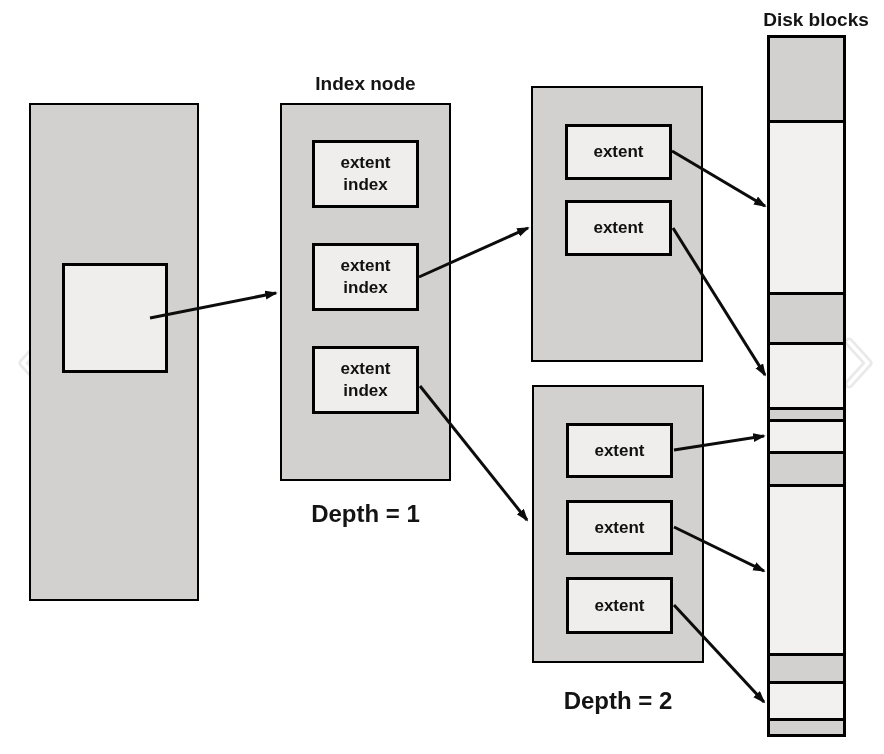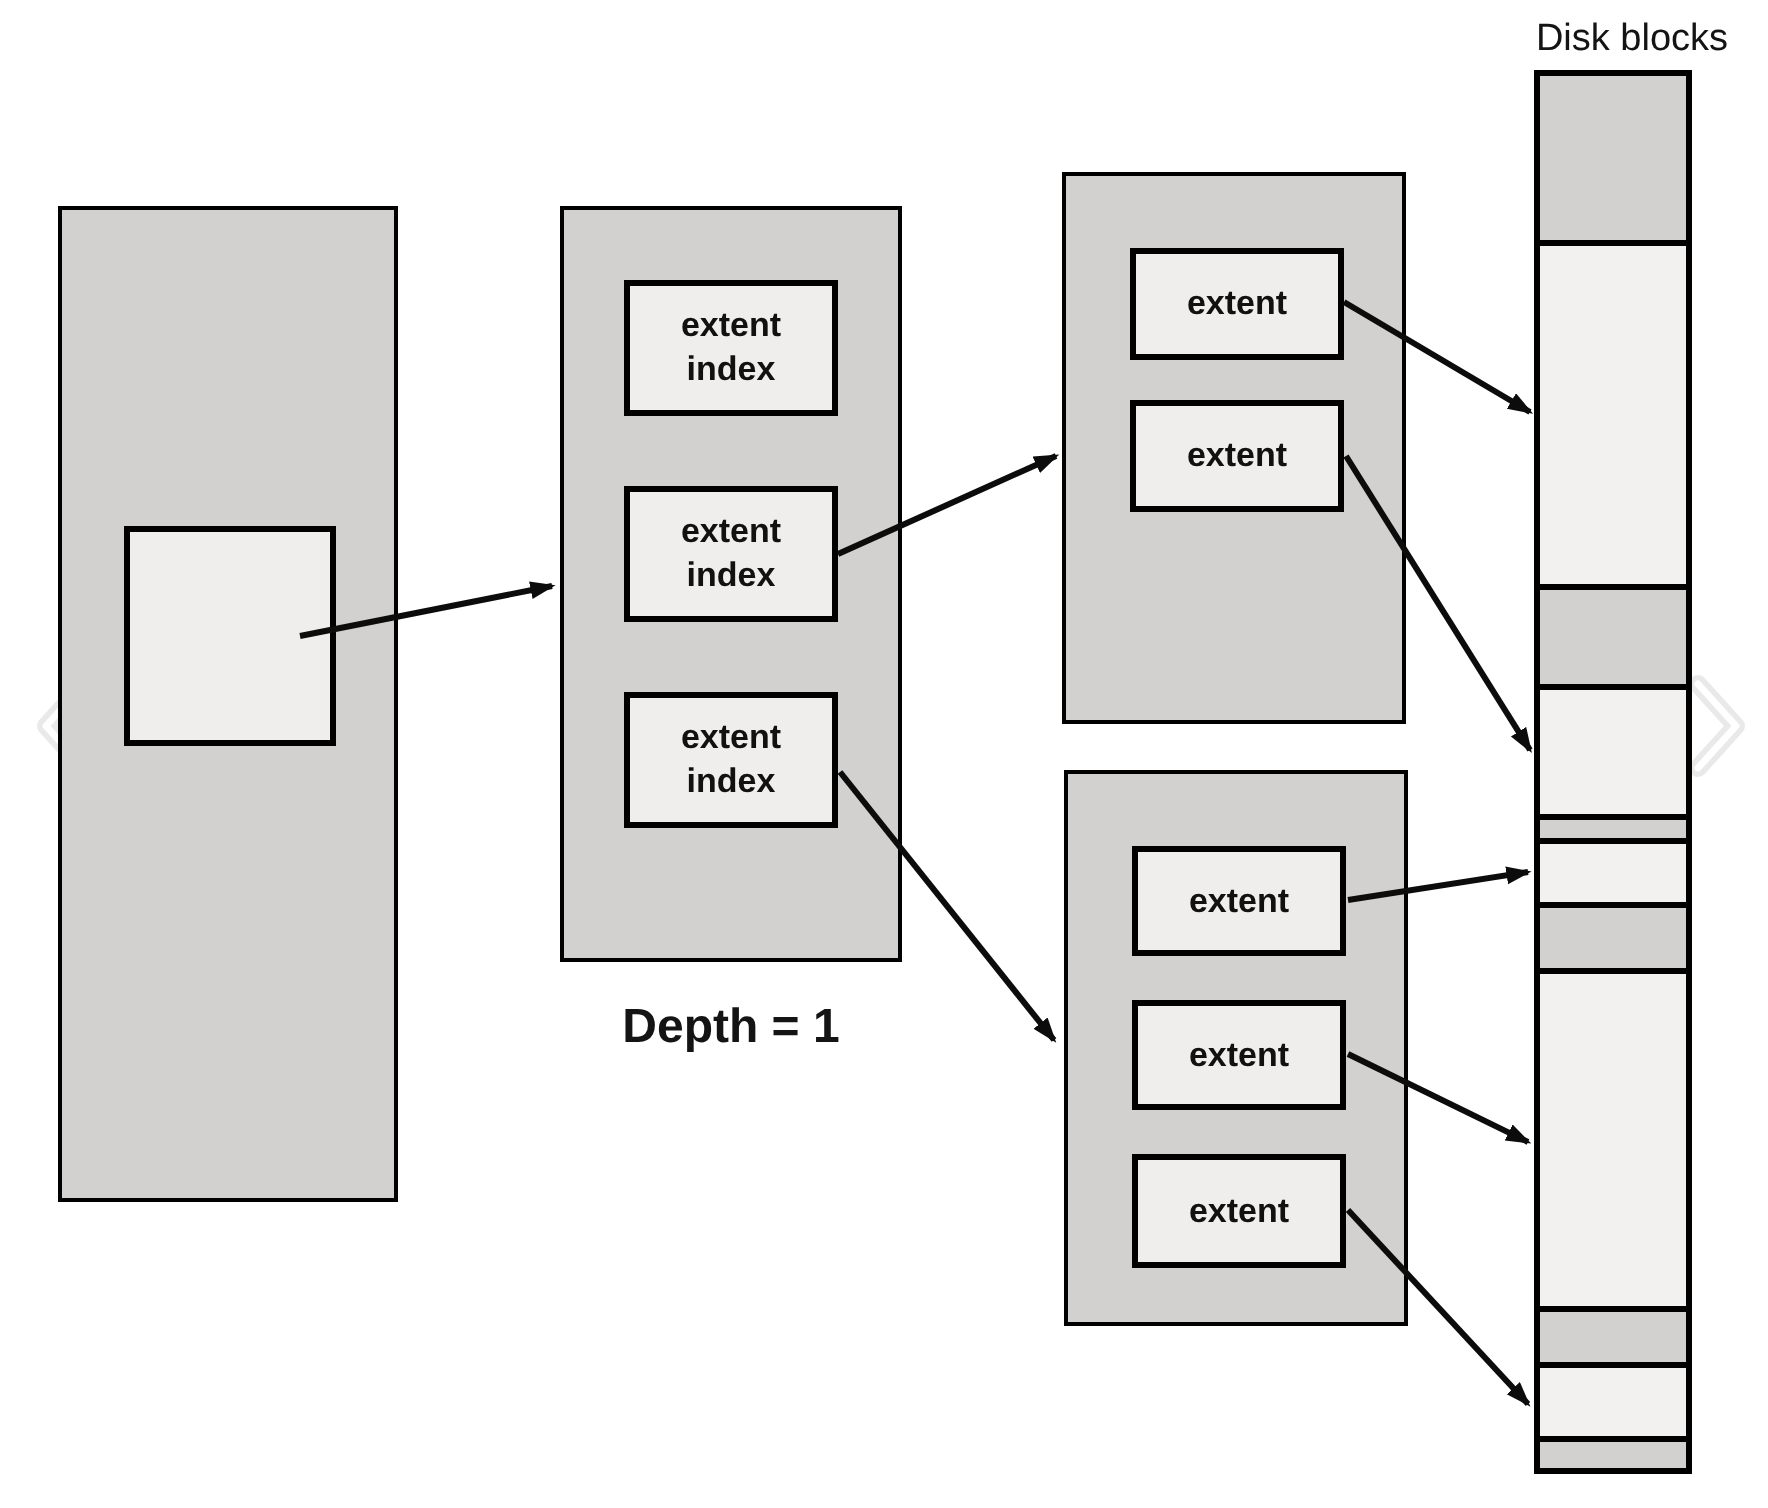--- a/index.html
+++ b/index.html
@@ -10,21 +10,21 @@
   .abs{position:absolute;box-sizing:border-box;}
   .layer-wm{position:absolute;left:0;top:0;z-index:0;}
   .layer-arrows{position:absolute;left:0;top:0;z-index:3;pointer-events:none;}
   .node{border:2px solid #000;background:#d2d1d0;z-index:1;}
   .entry{
     border:3px solid #000;background:#efeeed;z-index:2;
     display:flex;align-items:center;justify-content:center;text-align:center;
     font-weight:700;font-size:17px;line-height:22px;white-space:pre-line;
   }
   .title{
-    font-weight:400;font-size:19px;text-align:center;z-index:2;color:#141414;
+    font-weight:700;font-size:19px;text-align:center;z-index:2;color:#141414;
     letter-spacing:0px;
   }
   .depth{font-weight:700;font-size:24px;text-align:center;z-index:2;color:#141414;}
   .disk-column{
     border:3px solid #000;background:#f2f1f0;z-index:1;overflow:hidden;
   }
   .disk-seg{width:100%;border-bottom:3px solid #000;}
   .disk-seg:last-child{border-bottom:none;}
   .seg-gray{background:#d2d1d0;}
   .seg-light{background:#f2f1f0;}
@@ -41,37 +41,39 @@
     </g>
     <g>
       <polyline points="849,342 868,363 849,384" fill="none" stroke="#e9e9e9" stroke-width="9" stroke-linecap="round" stroke-linejoin="round"></polyline>
       <polyline points="849,342 868,363 849,384" fill="none" stroke="#ffffff" stroke-width="3.5" stroke-linecap="round" stroke-linejoin="round"></polyline>
     </g>
   </svg>
 
   <div class="abs node" style="left:29px;top:103px;width:170px;height:498px;"></div>
   <div class="abs entry" style="left:62px;top:263px;width:106px;height:110px;"></div>
 
+  <div class="abs title" style="left:280px;top:73px;width:171px;">Index node</div>
   <div class="abs node" style="left:280px;top:103px;width:171px;height:378px;"></div>
   <div class="abs entry" style="left:312px;top:140px;width:107px;height:68px;">extent
 index</div>
   <div class="abs entry" style="left:312px;top:243px;width:107px;height:68px;">extent
 index</div>
   <div class="abs entry" style="left:312px;top:346px;width:107px;height:68px;">extent
 index</div>
   <div class="abs depth" style="left:280px;top:500px;width:171px;">Depth = 1</div>
 
   <div class="abs node" style="left:531px;top:86px;width:172px;height:276px;"></div>
   <div class="abs entry" style="left:565px;top:124px;width:107px;height:56px;">extent</div>
   <div class="abs entry" style="left:565px;top:200px;width:107px;height:56px;">extent</div>
 
   <div class="abs node" style="left:532px;top:385px;width:172px;height:278px;"></div>
   <div class="abs entry" style="left:566px;top:423px;width:107px;height:55px;">extent</div>
   <div class="abs entry" style="left:566px;top:500px;width:107px;height:55px;">extent</div>
   <div class="abs entry" style="left:566px;top:577px;width:107px;height:57px;">extent</div>
+  <div class="abs depth" style="left:532px;top:687px;width:172px;">Depth = 2</div>
 
   <div class="abs title" style="left:756px;top:9px;width:120px;">Disk blocks</div>
   <div class="abs disk-column" style="left:767px;top:35px;width:79px;height:702px;">
       <div class="disk-seg seg-gray" style="height: 82px;"></div>
       <div class="disk-seg seg-light" style="height: 169px;"></div>
       <div class="disk-seg seg-gray" style="height: 47px;"></div>
       <div class="disk-seg seg-light" style="height: 62px;"></div>
       <div class="disk-seg seg-gray" style="height: 9px;"></div>
       <div class="disk-seg seg-light" style="height: 29px;"></div>
       <div class="disk-seg seg-gray" style="height: 30px;"></div>

